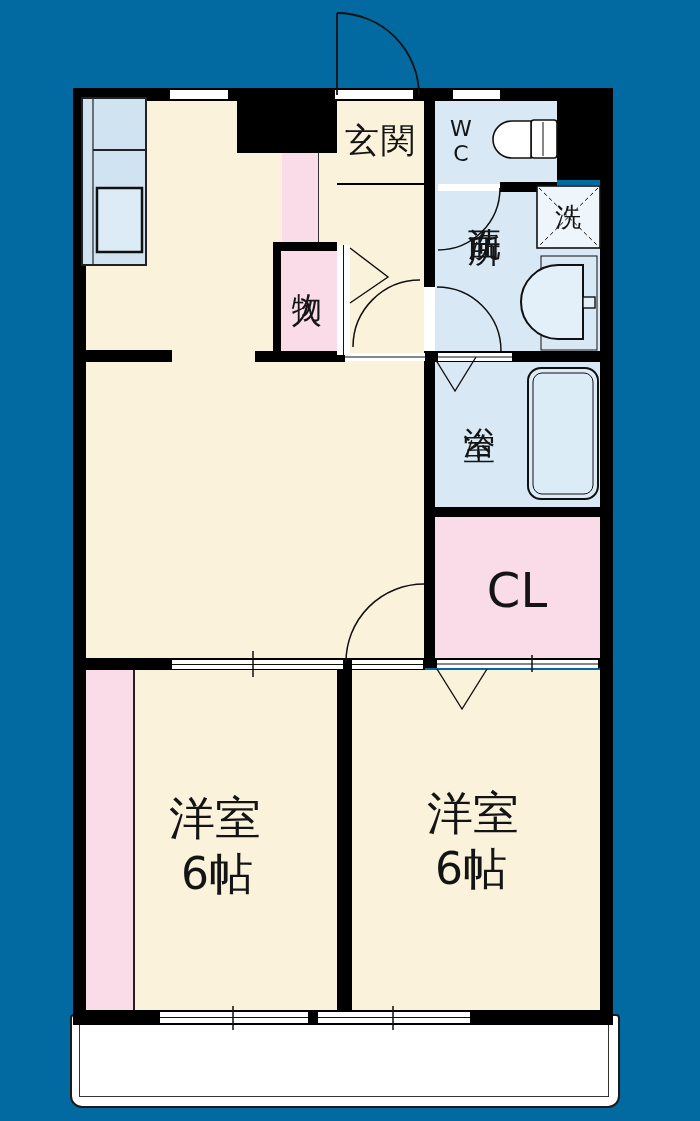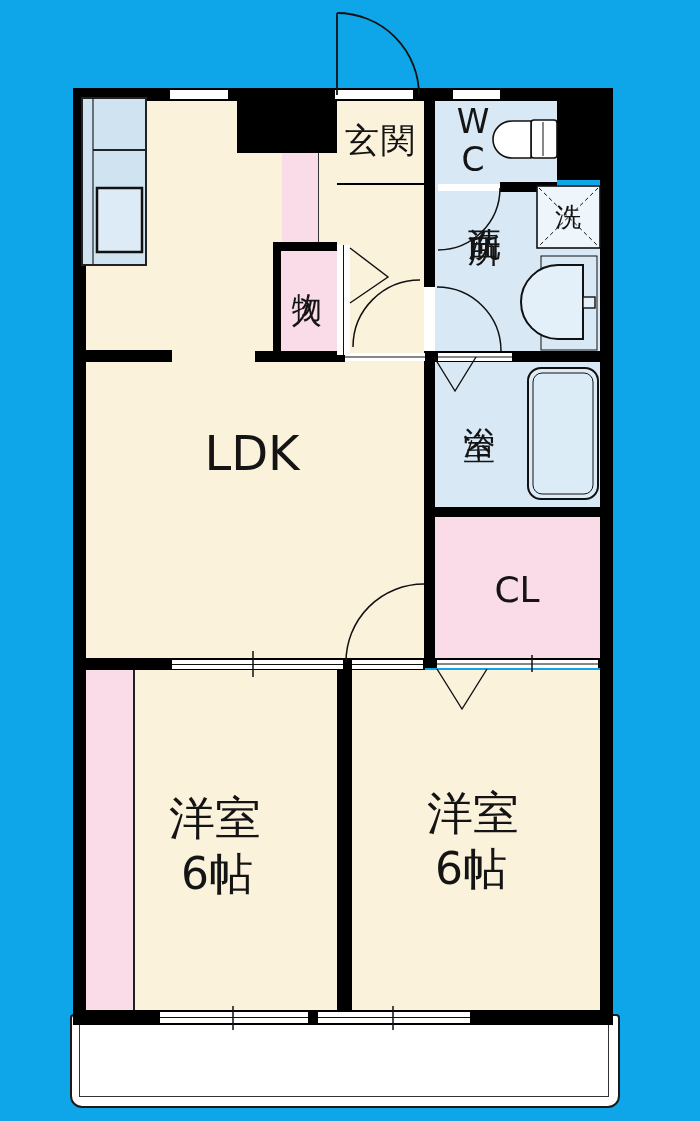--- a/index.html
+++ b/index.html
@@ -1,16 +1,16 @@
 <!DOCTYPE html>
 <html><head>
 <meta charset="utf-8">
 <style>
   html,body{margin:0;padding:0;background:#fff;}
-  .stage{position:relative;width:700px;height:1121px;background:#0ea5e9;overflow:hidden;
+  .stage{position:relative;width:700px;height:1121px;background:#0369a1;overflow:hidden;
          font-family:"DejaVu Sans","Liberation Sans",sans-serif;}
   .room,.wall,.band,.strip{position:absolute;}
   .wall{background:#000;z-index:2;}
   .band{background:#fff;z-index:3;}
   .room{z-index:1;}
   .strip{z-index:2;}
   .cream{background:#fbf2dc;}
   .blue{background:#d8e9f5;}
   .pink{background:#f9dce8;}
   .overlay{position:absolute;left:0;top:0;z-index:4;pointer-events:none;}
@@ -139,33 +139,32 @@
       <line x1="318" y1="1017.5" x2="470" y2="1017.5"></line>
       <line x1="253" y1="651" x2="253" y2="677" stroke-width="1.5"></line>
       <line x1="532" y1="655" x2="532" y2="672" stroke-width="1.5"></line>
       <line x1="233" y1="1006" x2="233" y2="1030" stroke-width="1.5"></line>
       <line x1="393" y1="1006" x2="393" y2="1030" stroke-width="1.5"></line>
     </g>
   </svg>
 
   <div class="lbl" style="left:381px;top:141px;font-size:34px;letter-spacing:2px;">玄関</div>
 
-  <div class="lbl wrap" style="left:473px;top:141px;width:34px;font-size:33px;line-height:1.15;">WC</div>
+  <div class="lbl wrap" style="left:461px;top:141px;width:34px;font-size:22px;line-height:1.15;">WC</div>
 
   <div class="lbl vert" style="left:484px;top:201px;font-size:33px;">洗面所</div>
 
   <div class="lbl" style="left:568px;top:218px;font-size:26px;">洗</div>
 
   <div class="lbl vert" style="left:479px;top:402px;font-size:32px;">浴室</div>
 
   <div class="lbl vert" style="left:307px;top:270px;font-size:30px;letter-spacing:2px;">物入</div>
 
-  <div class="lbl" style="left:517px;top:590px;font-size:36px;">CL</div>
+  <div class="lbl" style="left:517px;top:590px;font-size:48px;">CL</div>
 
-  <div class="lbl" style="left:252px;top:453px;font-size:48px;">LDK</div>
 
   <div class="lbl" style="left:215px;top:818px;font-size:46px;">洋室</div>
   <div class="lbl" style="left:217px;top:874px;font-size:44px;">6帖</div>
 
   <div class="lbl" style="left:473px;top:813px;font-size:46px;">洋室</div>
   <div class="lbl" style="left:471px;top:869px;font-size:44px;">6帖</div>
 
 
 </div>
 

